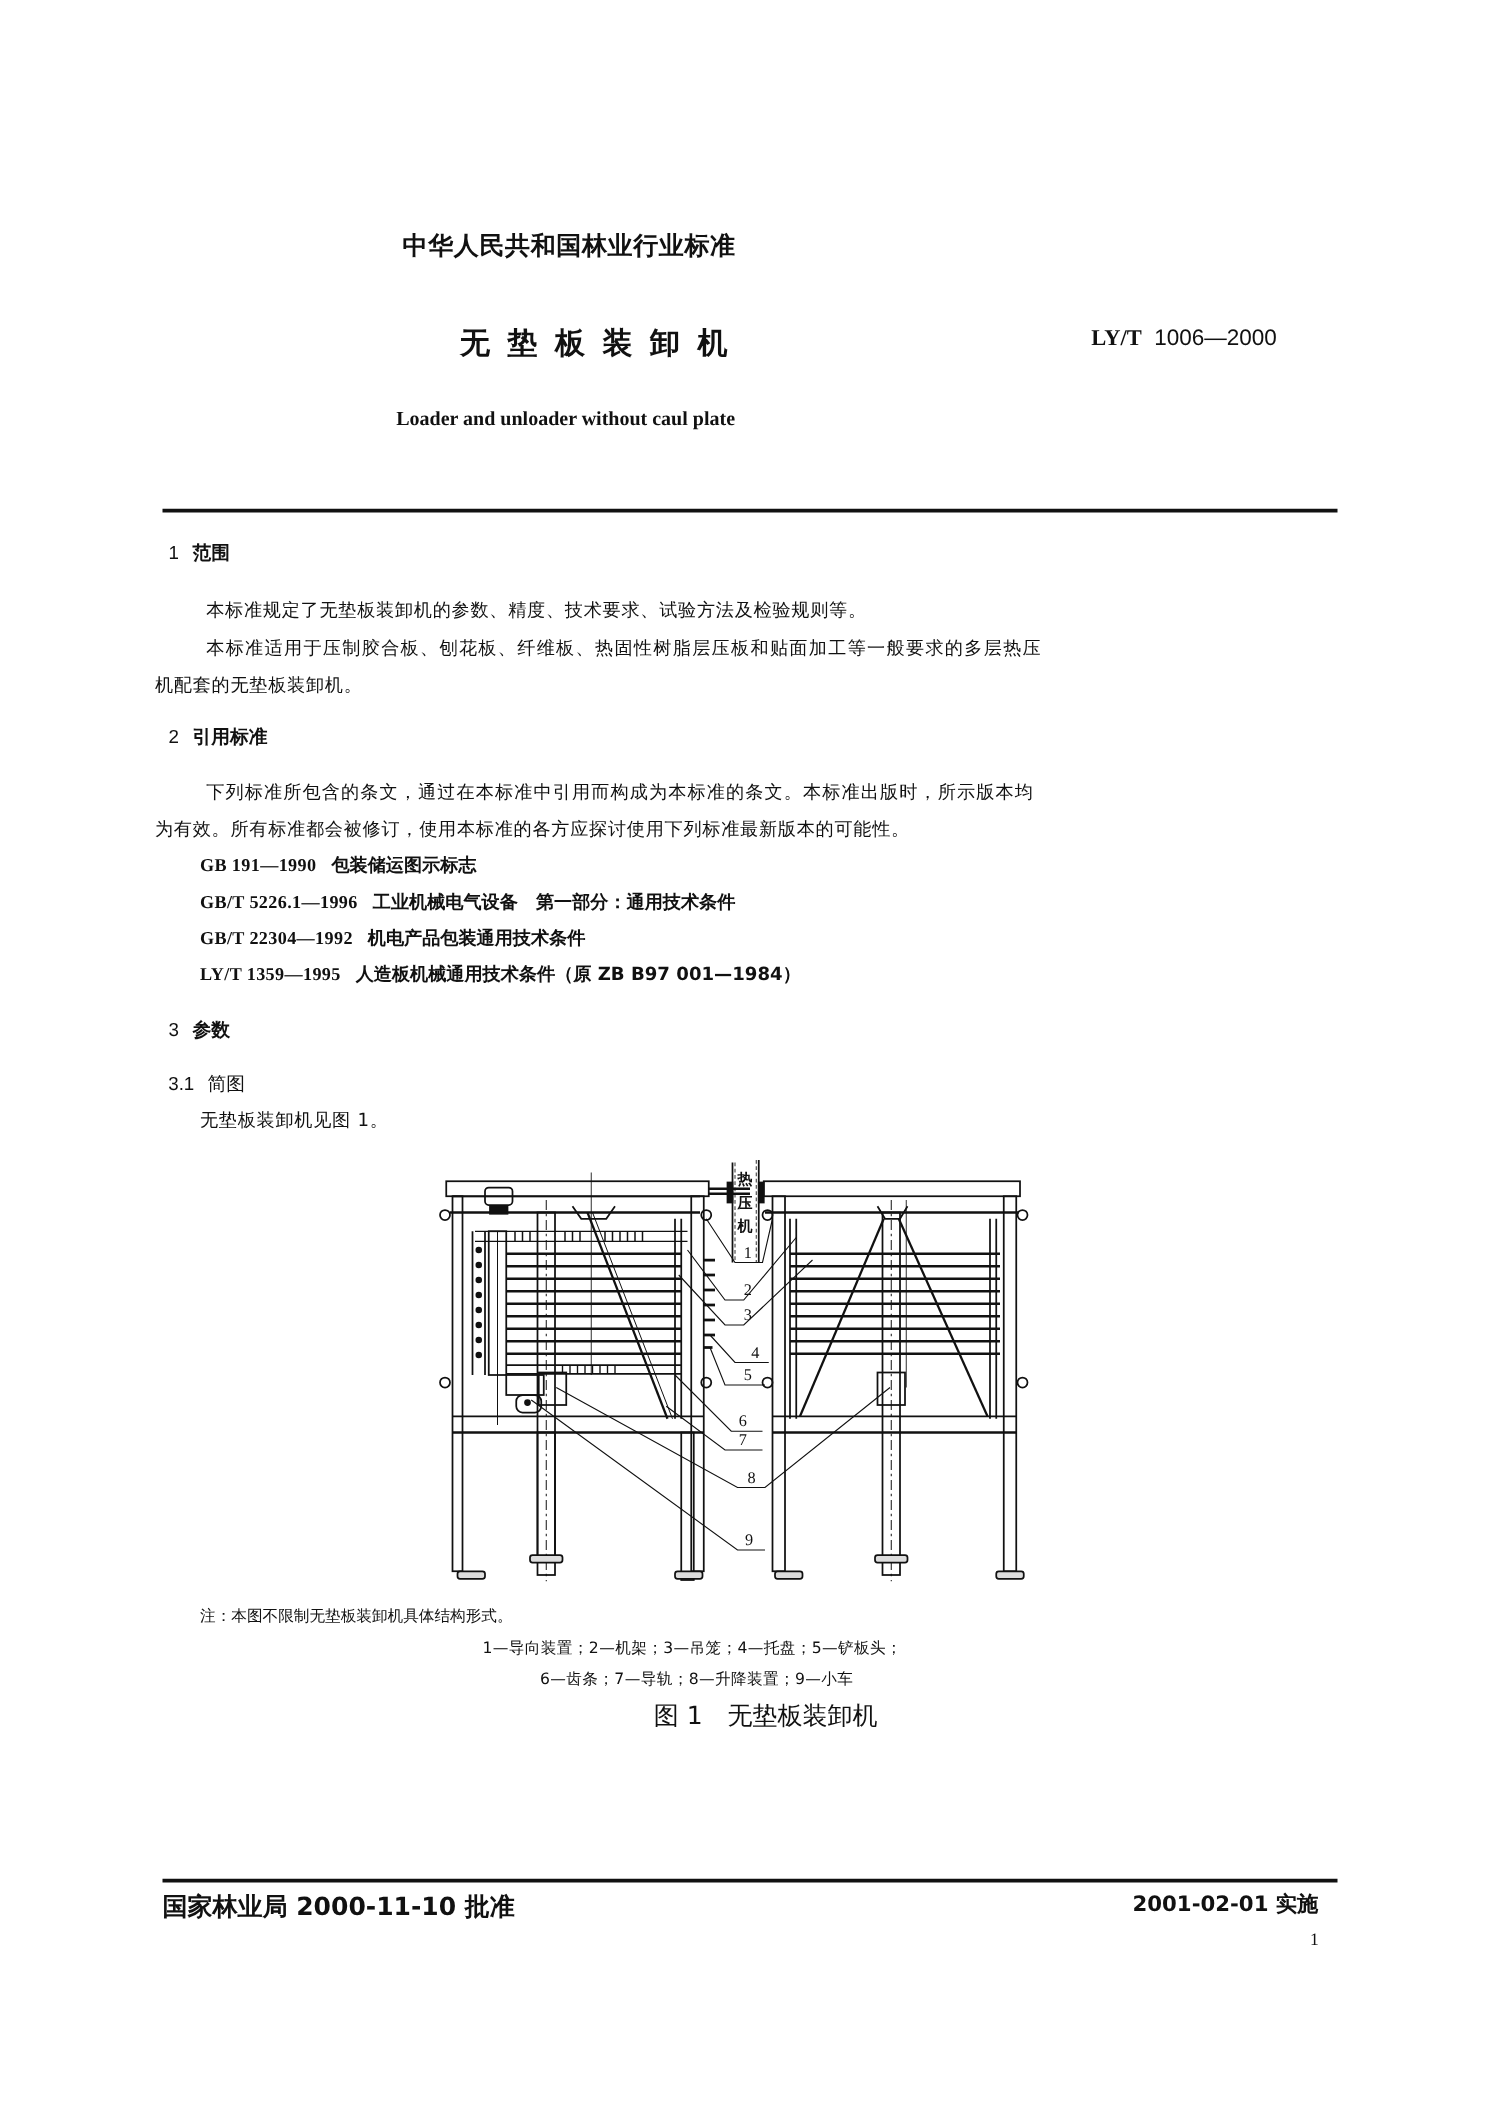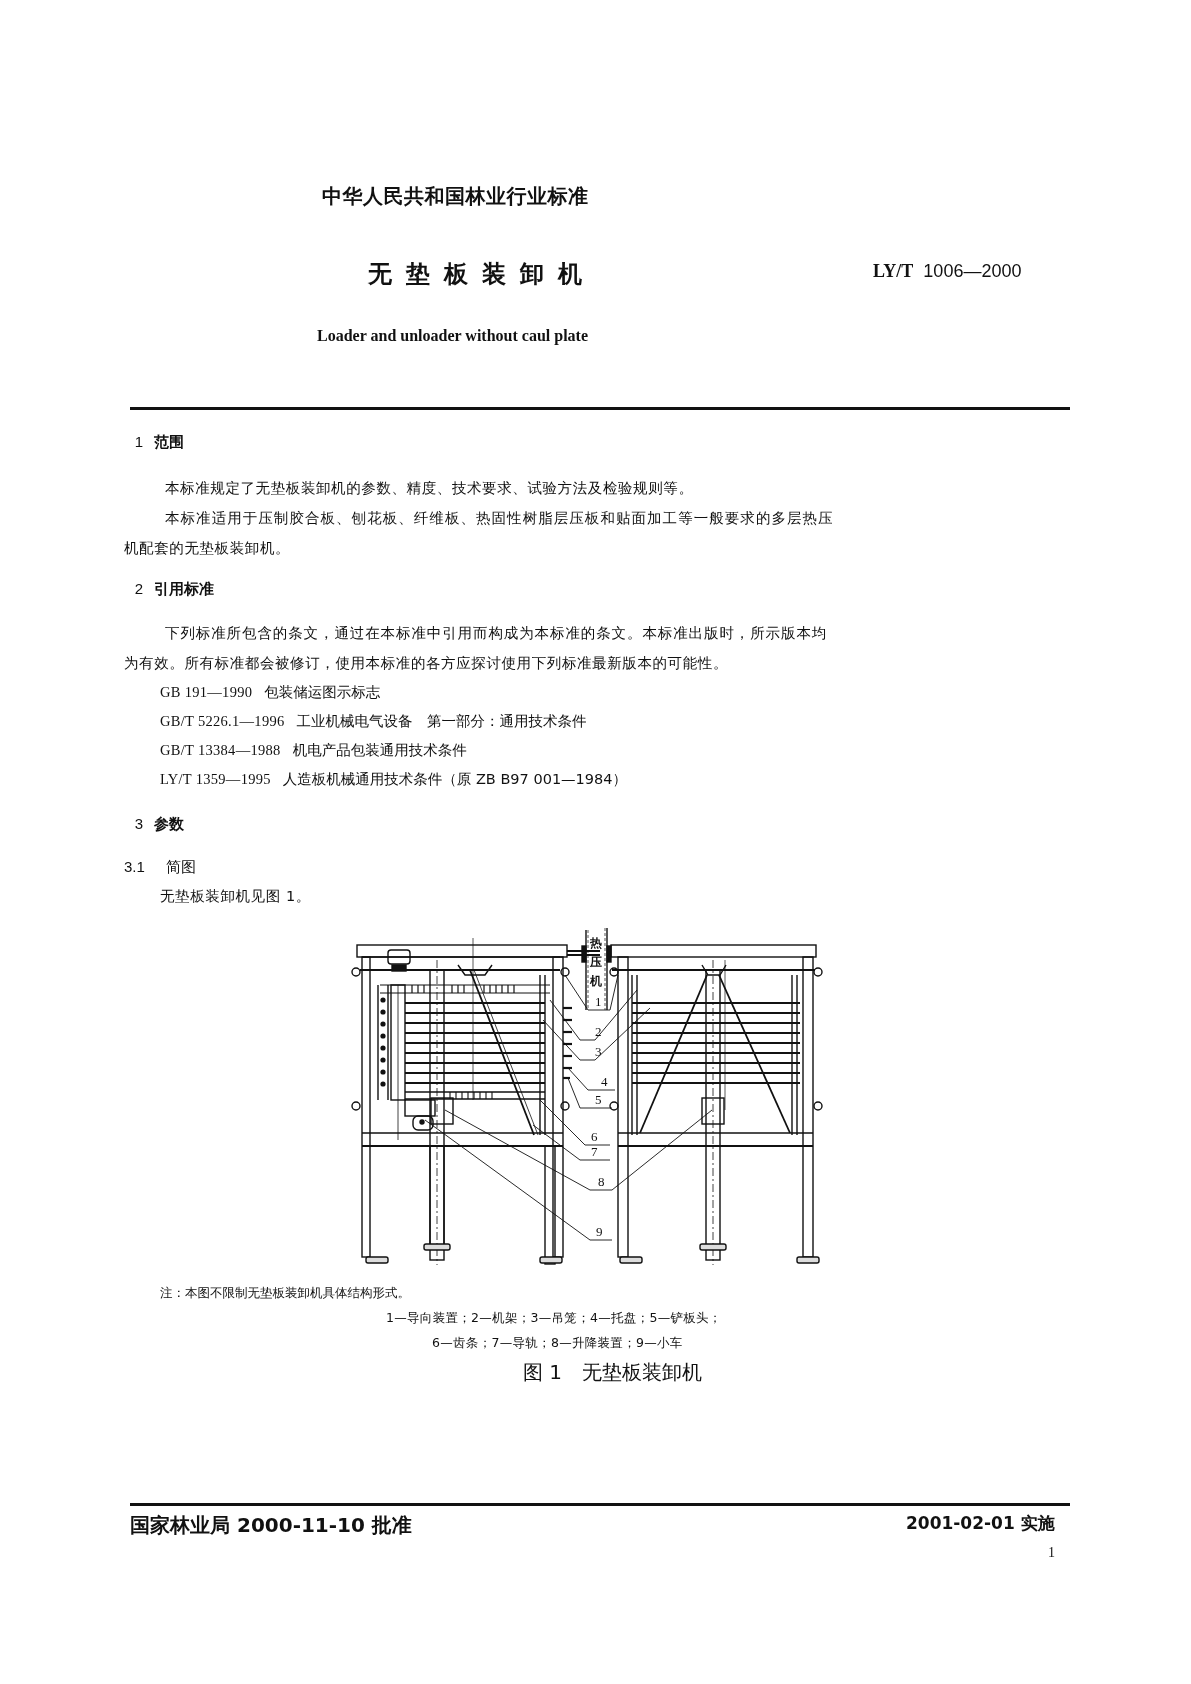--- a/index.html
+++ b/index.html
@@ -13,21 +13,21 @@
   #title-cn { left: 368px; top: 258px; font-size: 24px; letter-spacing: 14px; font-weight: bold; }
   #std-code { left: 873px; top: 260px; font-size: 18px; }
   #std-code .pre { font-family: "Liberation Serif", serif; font-weight: bold; margin-right: 10px; }
   #std-code .num { font-family: "Liberation Sans", sans-serif; font-stretch: condensed; }
   #title-en { left: 317px; top: 327px; font-size: 16px; font-weight: bold; font-family: "Liberation Serif", serif; }
   #top-rule { left: 130px; top: 407px; width: 940px; height: 3px; background: #111; }
 
   .h1 { font-size: 15px; font-weight: bold; text-align: center; }
   .h1 .n { font-family: "Liberation Sans", sans-serif; font-weight: normal; display: inline-block; width: 30px; }
   .p { font-size: 14.5px; letter-spacing: 0.6px; text-align: right; }
-  .ref { font-size: 14.5px; }
+  .ref { font-size: 14.5px; font-weight: bold; }
   .ref .code { font-family: "Liberation Serif", serif; margin-right: 12px; letter-spacing: 0.3px; }
 
   #diagram { position: absolute; left: 350px; top: 905px; width: 480px; height: 380px; }
 
   .cap { font-size: 12.5px; }
   #fig-title { font-size: 20px; margin-left: 20px; }
 
   #bottom-rule { left: 130px; top: 1503px; width: 940px; height: 3px; background: #111; }
   #approved { left: 130px; top: 1512px; font-size: 20px; font-weight: bold; font-family: "DejaVu Sans", sans-serif; }
   #implement { left: 906px; top: 1512px; font-size: 17px; font-weight: bold; font-family: "DejaVu Sans", sans-serif; }
@@ -57,30 +57,30 @@
 <div class="abs p sans" style="left:165px; top:624px; letter-spacing:0.9px;">下列标准所包含的条文，通过在本标准中引用而构成为本标准的条文。本标准出版时，所示版本均</div>
 <div class="abs p sans" style="left:124px; top:654px;">为有效。所有标准都会被修订，使用本标准的各方应探讨使用下列标准最新版本的可能性。</div>
 
 <div class="abs ref sans" style="left:160px; top:683px;">
   <span class="code">GB 191—1990</span><span>包装储运图示标志</span>
 </div>
 <div class="abs ref sans" style="left:160px; top:712px;">
   <span class="code">GB/T 5226.1—1996</span><span>工业机械电气设备　第一部分：通用技术条件</span>
 </div>
 <div class="abs ref sans" style="left:160px; top:741px;">
-  <span class="code">GB/T 13384—1988</span><span>机电产品包装通用技术条件</span>
+  <span class="code">GB/T 22304—1992</span><span>机电产品包装通用技术条件</span>
 </div>
 <div class="abs ref sans" style="left:160px; top:770px;">
   <span class="code">LY/T 1359—1995</span><span>人造板机械通用技术条件（原 ZB B97 001—1984）</span>
 </div>
 
 <div class="abs h1 sans" style="left:124px; top:815px;">
   <span class="n">3</span><span>参数</span>
 </div>
-<div class="abs sans" style="left:124px; top:858px; font-size:15px;">
+<div class="abs sans" style="left:124px; top:858px; font-size:15px;text-align:center;">
   <span style="font-family:'Liberation Sans',sans-serif; display:inline-block; width:42px;">3.1</span><span>简图</span>
 </div>
 <div class="abs p sans" style="left:160px; top:887px;">无垫板装卸机见图 1。</div>
 
 <svg id="diagram" viewBox="350 905 480 380" xmlns="http://www.w3.org/2000/svg" fill="none" stroke="#111" stroke-width="1.4">
 
   <rect x="357" y="945" width="210" height="12"></rect>
 
   <line x1="362" y1="957" x2="560" y2="957"></line>
   <line x1="360" y1="970" x2="560" y2="970" stroke-width="2"></line>

